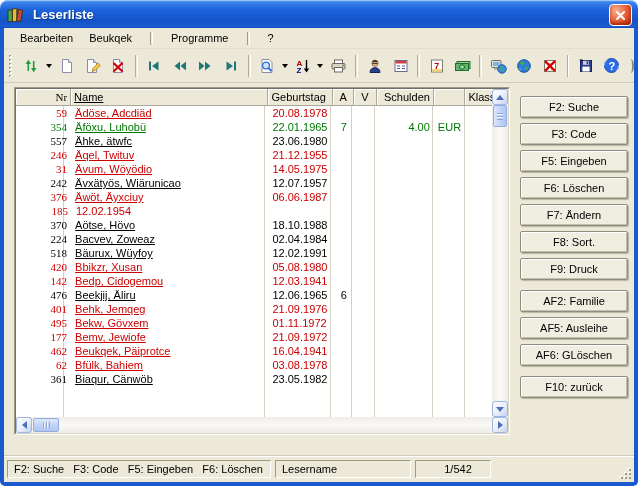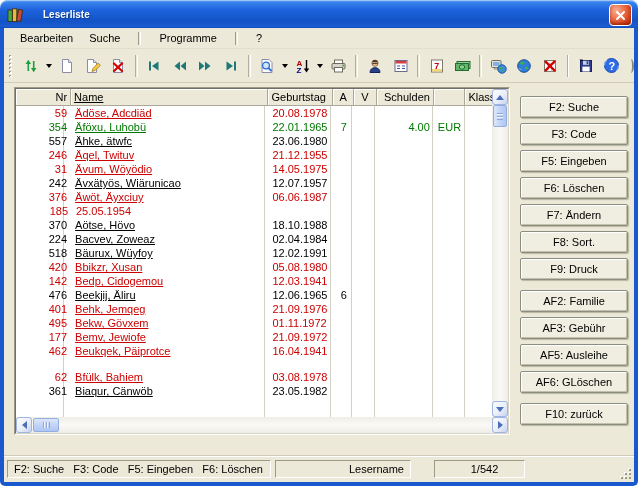--- a/index.html
+++ b/index.html
@@ -2,21 +2,21 @@
 <html><head>
 <meta charset="utf-8">
 <style>
   html,body{margin:0;padding:0;}
   body{width:638px;height:486px;position:relative;font-family:"Liberation Sans",sans-serif;background:#fff;overflow:hidden;}
   .window{position:absolute;inset:0;}
   
   .titlebar{position:absolute;top:0;left:0;right:0;height:28px;border-radius:8px 8px 0 0;
     background:linear-gradient(180deg,#7AB1F2 0%,#3A82EC 8%,#1E63DD 35%,#1353C6 75%,#1C5CD2 96%,#0D47AE 100%);
     display:flex;align-items:center;padding:0 7px;box-shadow:inset 0 1px 0 #9CC4F6;}
-  .title-text{color:#fff;font-size:10px;font-weight:bold;margin-left:18px;text-shadow:1px 1px 1px #0A3A8C;}
+  .title-text{color:#fff;font-size:13px;font-weight:bold;margin-left:8px;text-shadow:1px 1px 1px #0A3A8C;}
   .close-btn{position:absolute;right:6px;top:4px;width:21px;height:20px;border-radius:4px;border:1px solid #fff;
     background:radial-gradient(circle at 30% 28%,#F7AE93 0%,#E96940 45%,#CF3C17 75%,#A82A0C 100%);
     display:flex;align-items:center;justify-content:center;box-shadow:inset 0 -2px 3px rgba(120,20,0,.5);}
   
   .frame{position:absolute;top:28px;left:0;right:0;bottom:0;background:#ECE9D8;
     border-left:4px solid #1A58CE;border-right:4px solid #1A58CE;border-bottom:4px solid #1A58CE;
     border-radius:0 0 5px 5px;}
   
   .menubar{position:absolute;top:0;left:0;right:0;height:20px;display:flex;align-items:center;
     padding-left:8px;font-size:11px;color:#000;border-bottom:1px solid #E2DFD0;background:#ECE9D8;}
@@ -41,21 +41,21 @@
   .table-inner{position:absolute;inset:0;border:1px solid;border-color:#716F64 #D8D4C8 #D8D4C8 #716F64;background:#FFF;overflow:hidden;}
   .thead{position:absolute;top:0;left:0;width:478px;height:17px;display:flex;background:#ECE9D8;font-size:11px;}
   .th{box-sizing:border-box;padding:2px 3px 0;border-right:1px solid #ACA899;border-bottom:1px solid #ACA899;
      box-shadow:inset 1px 1px 0 #FFF;white-space:nowrap;overflow:hidden;}
   .tbody{position:absolute;top:17px;left:0;width:478px;bottom:16px;overflow:hidden;}
   .gridlines{position:absolute;inset:0;pointer-events:none;}
   .gl{position:absolute;top:0;bottom:0;width:1px;background:#D4D0C4;}
   .trow{display:flex;height:14px;line-height:14px;font-size:11px;position:relative;}
   .trow.sel{background:#2A5BC8;outline:1px dotted #EFEFDC;outline-offset:-1px;}
   .td{box-sizing:border-box;padding:0 4px;white-space:nowrap;overflow:hidden;}
-  .col-nr{width:56px;text-align:right;}
+  .col-nr{width:56px;text-align:right;font-family:Liberation Serif, serif;}
   .col-name{width:201px;text-decoration:underline;}
   .col-geburtstag{width:66px;}
   .col-a{width:21px;text-align:center;}
   .col-v{width:23px;text-align:center;}
   .col-schulden{width:58px;text-align:right;}
   .col-cur{width:32px;}
   .col-klasse{width:29px;}
   
   .vscroll{position:absolute;top:0;right:0;width:16px;bottom:16px;background:#F4F3EE;
     background-image:linear-gradient(90deg,#EFEDE6 0,#FAF9F6 50%,#EFEDE6 100%);}
@@ -81,22 +81,22 @@
   .side-btn{width:108px;height:22px;margin:4px auto 5px;background:#F0EEE1;border:1px solid #8B8D80;border-radius:2px;
     box-shadow:inset 1px 1px 0 #FFF,inset -1px -1px 0 #C2BFAA,1px 1px 1px rgba(90,85,60,.35);
     font-size:11px;text-align:center;line-height:21px;color:#000;box-sizing:border-box;}
   .side-btn.grp{margin-top:10px;}
   
   .statusbar{position:absolute;left:0;right:0;bottom:0;height:26px;background:#ECE9D8;
     border-top:1px solid #CFCBB8;box-shadow:inset 0 1px 0 #FFF;}
   .spanel{position:absolute;top:4px;height:18px;box-sizing:border-box;border:1px solid;border-color:#9D9A85 #FFF #FFF #9D9A85;
     font-size:11px;line-height:16px;padding:0 6px;white-space:pre;overflow:hidden;}
   .sp1{left:3px;width:264px;}
-  .sp2{left:271px;width:136px;text-align:right;}
-  .sp3{left:430px;width:91px;text-align:center;padding-left:16px;}
+  .sp2{left:271px;width:136px;text-align:left;}
+  .sp3{left:411px;width:76px;text-align:center;padding-left:16px;}
   .grip{position:absolute;right:3px;bottom:3px;width:12px;height:12px;}
   .grip::before{content:"";position:absolute;right:0;bottom:0;width:2px;height:2px;background:#9D9A85;
     box-shadow:-4px 0 #9D9A85,-8px 0 #9D9A85,0 -4px #9D9A85,-4px -4px #9D9A85,0 -8px #9D9A85,
                -5px -1px #FFF,-9px -1px #FFF,-1px -5px #FFF,-5px -5px #FFF,-1px -9px #FFF;}
   .red-x line{stroke:#D40000;stroke-width:2.2;stroke-linecap:round;}
   svg{display:block;}
 </style>
 </head>
 <body>
 
@@ -117,21 +117,21 @@
       <svg width="11" height="11" viewBox="0 0 11 11">
           <path d="M2 2l7 7M9 2l-7 7" stroke="#fff" stroke-width="2" stroke-linecap="round"></path>
         </svg>
     </div>
   </div>
 
   <div class="frame">
 
     <div class="menubar">
       <span class="menu-item">Bearbeiten</span>
-      <span class="menu-item">Suche</span>
+      <span class="menu-item">Beukqek</span>
       <span class="menu-sep"></span>
       <span class="menu-item">Programme</span>
       <span class="menu-sep"></span>
       <span class="menu-item">?</span>
     </div>
 
     <div class="toolbar">
       <div class="gripper"></div>
 
       <div class="tbtn">
@@ -403,21 +403,21 @@
                 <div class="td col-name">Äwöt, Äyxciuy</div>
                 <div class="td col-geburtstag">06.06.1987</div>
                 <div class="td col-a"></div>
                 <div class="td col-v"></div>
                 <div class="td col-schulden"></div>
                 <div class="td col-cur"></div>
                 <div class="td col-klasse"></div>
               </div>
               <div class="trow" style="color: rgb(204, 0, 0);">
                 <div class="td col-nr">185</div>
-                <div class="td col-geburtstag">25.05.1954</div>
+                <div class="td col-geburtstag">12.02.1954</div>
                 <div class="td col-a"></div>
                 <div class="td col-v"></div>
                 <div class="td col-schulden"></div>
                 <div class="td col-cur"></div>
                 <div class="td col-klasse"></div>
               </div>
               <div class="trow" style="color: rgb(0, 0, 0);">
                 <div class="td col-nr">370</div>
                 <div class="td col-name">Aötse, Hövo</div>
                 <div class="td col-geburtstag">18.10.1988</div>
@@ -510,21 +510,21 @@
               <div class="trow" style="color: rgb(204, 0, 0);">
                 <div class="td col-nr">462</div>
                 <div class="td col-name">Beukqek, Päiprotce</div>
                 <div class="td col-geburtstag">16.04.1941</div>
                 <div class="td col-a"></div>
                 <div class="td col-v"></div>
                 <div class="td col-schulden"></div>
                 <div class="td col-cur"></div>
                 <div class="td col-klasse"></div>
               </div>
-              <div class="trow" style="color: rgb(204, 0, 0); margin-top: 12px;">
+              <div class="trow" style="color: rgb(204, 0, 0);">
                 <div class="td col-nr">62</div>
                 <div class="td col-name">Bfülk, Bahiem</div>
                 <div class="td col-geburtstag">03.08.1978</div>
                 <div class="td col-a"></div>
                 <div class="td col-v"></div>
                 <div class="td col-schulden"></div>
                 <div class="td col-cur"></div>
                 <div class="td col-klasse"></div>
               </div>
               <div class="trow" style="color: rgb(0, 0, 0);">
@@ -564,21 +564,20 @@
 
       <div class="side-panel">
           <div class="side-btn">F2: Suche</div>
           <div class="side-btn">F3: Code</div>
           <div class="side-btn">F5: Eingeben</div>
           <div class="side-btn">F6: Löschen</div>
           <div class="side-btn">F7: Ändern</div>
           <div class="side-btn">F8: Sort.</div>
           <div class="side-btn">F9: Druck</div>
           <div class="side-btn grp">AF2: Familie</div>
-          <div class="side-btn">AF3: Gebühr</div>
           <div class="side-btn">AF5: Ausleihe</div>
           <div class="side-btn">AF6: GLöschen</div>
           <div class="side-btn grp">F10: zurück</div>
         </div>
     </div>
 
     <div class="statusbar">
       <div class="spanel sp1">F2: Suche   F3: Code   F5: Eingeben   F6: Löschen   F7: Ändern</div>
       <div class="spanel sp2">Lesername</div>
       <div class="spanel sp3">1/542</div>

